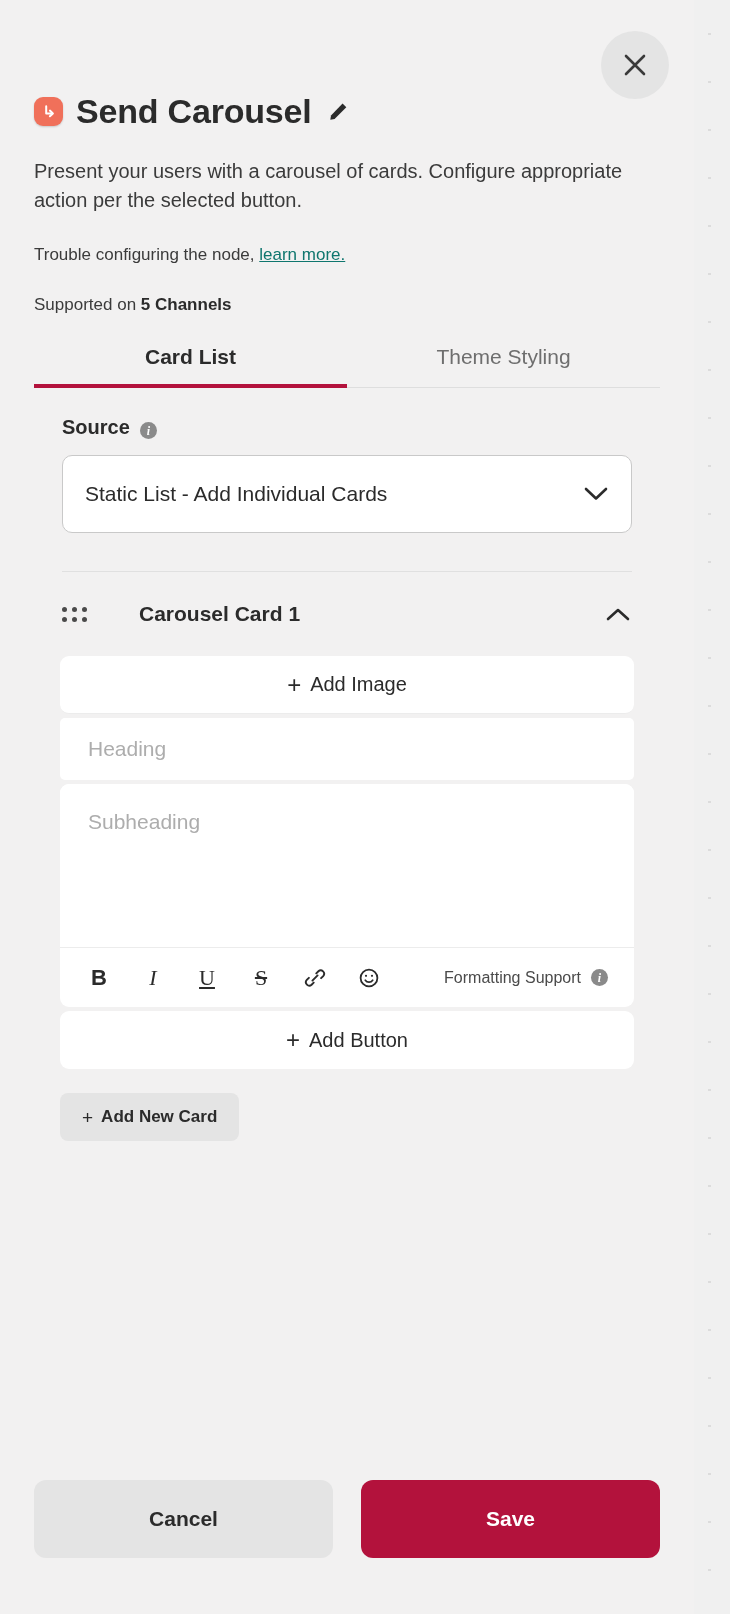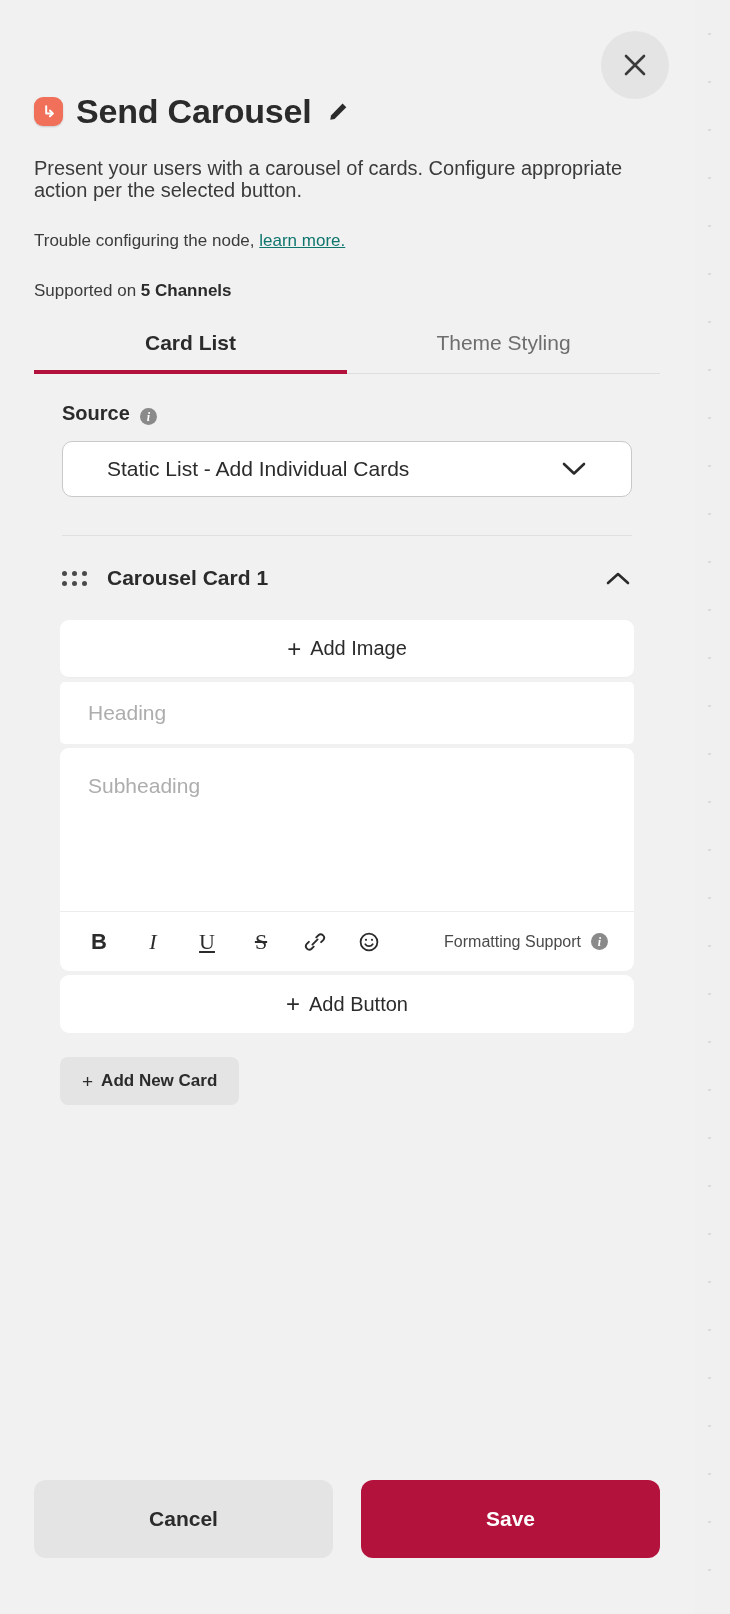--- a/index.html
+++ b/index.html
@@ -85,21 +85,21 @@
   .edit-pencil {
     display: flex;
     align-items: center;
     margin-left: 4px;
     cursor: pointer;
   }
 
   .panel-desc {
     margin-top: 26px;
     font-size: 20px;
-    line-height: 22px;
+    line-height: 29px;
     color: #3b3b3b;
     max-width: 590px;
   }
 
   .trouble-line {
     margin-top: 30px;
     font-size: 17px;
     color: #3b3b3b;
   }
   .trouble-line a {
@@ -178,28 +178,28 @@
     align-items: center;
     justify-content: center;
     line-height: 1;
     cursor: pointer;
     flex: none;
     font-family: "Liberation Serif", serif;
   }
 
   .select-box {
     margin: 0 34px;
-    height: 56px;
+    height: 78px;
     background: #fff;
     border: 1px solid #c9c9c9;
     border-radius: 10px;
     display: flex;
     align-items: center;
     justify-content: space-between;
-    padding: 0 44px;
+    padding: 0 22px;
     cursor: pointer;
   }
   .select-value {
     font-size: 21px;
     color: #2b2b2b;
   }
 
   .section-divider {
     margin: 38px 34px 0 34px;
     height: 1px;
@@ -227,20 +227,21 @@
     width: 5px; height: 5px;
     border-radius: 50%;
     background: #4a4a4a;
     display: block;
   }
   .card-title {
     font-size: 21px;
     font-weight: bold;
     color: #2b2b2b;
     flex: 1;
+    margin-left: 32px;
   }
 
   
   .card-body { margin: 0 32px; }
 
   .add-image-btn,
   .add-button-btn {
     width: 100%;
     height: 58px;
     background: #fff;

